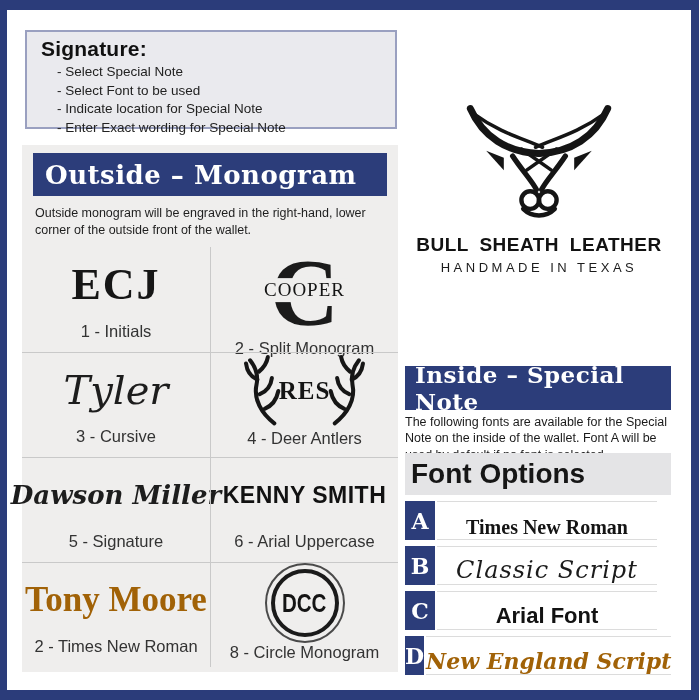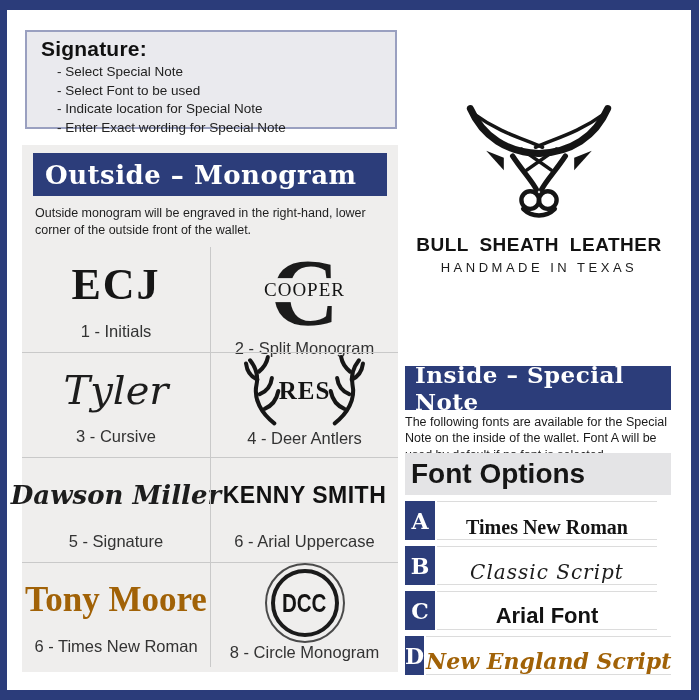--- a/index.html
+++ b/index.html
@@ -94,21 +94,21 @@
     width:30px; margin:3px 0; background:#2c3d7a; color:#fff;
     font-family:"DejaVu Serif", serif; font-weight:bold; font-size:22px;
     display:flex; align-items:center; justify-content:center;
   }
   .font-row .sample-box {
     flex:1; margin:3px 0 3px 2px; background:#fff;
     border-top:1px solid #dcdcdc; border-bottom:1px solid #dcdcdc;
     display:flex; align-items:flex-end; justify-content:center;
   }
   .f-a { font-family:"Liberation Serif", serif; font-weight:bold; font-size:20px; color:#141414; }
-  .f-b { font-family:"DejaVu Serif", serif; font-style:italic; font-size:20px; letter-spacing:1px; color:#1c1c1c; }
+  .f-b { font-family:"DejaVu Serif", serif; font-style:italic; font-size:24px; letter-spacing:1px; color:#1c1c1c; }
   .f-c { font-weight:bold; font-size:22px; color:#121212; }
   .f-d { font-family:"DejaVu Serif", serif; font-style:italic; font-weight:bold; font-size:22px; color:#a16207; white-space:nowrap; }
 </style>
 </head>
 <body>
 
 <div class="page">
 
   <div class="bar top"></div>
   <div class="bar bottom"></div>
@@ -193,21 +193,21 @@
         <div class="sample">
             <span class="s-arial">KENNY SMITH</span>
           </div>
         <div class="label">6 - Arial Uppercase</div>
       </div>
 
       <div class="cell c1 hr">
         <div class="sample">
             <span class="s-times">Tony Moore</span>
           </div>
-        <div class="label">6 - Times New Roman</div>
+        <div class="label">2 - Times New Roman</div>
       </div>
 
       <div class="cell c2 hr">
         <div class="sample">
           <div class="circle-outer">
             <div class="circle-inner">
               <span class="s-dcc">DCC</span>
             </div>
           </div>
         </div>

